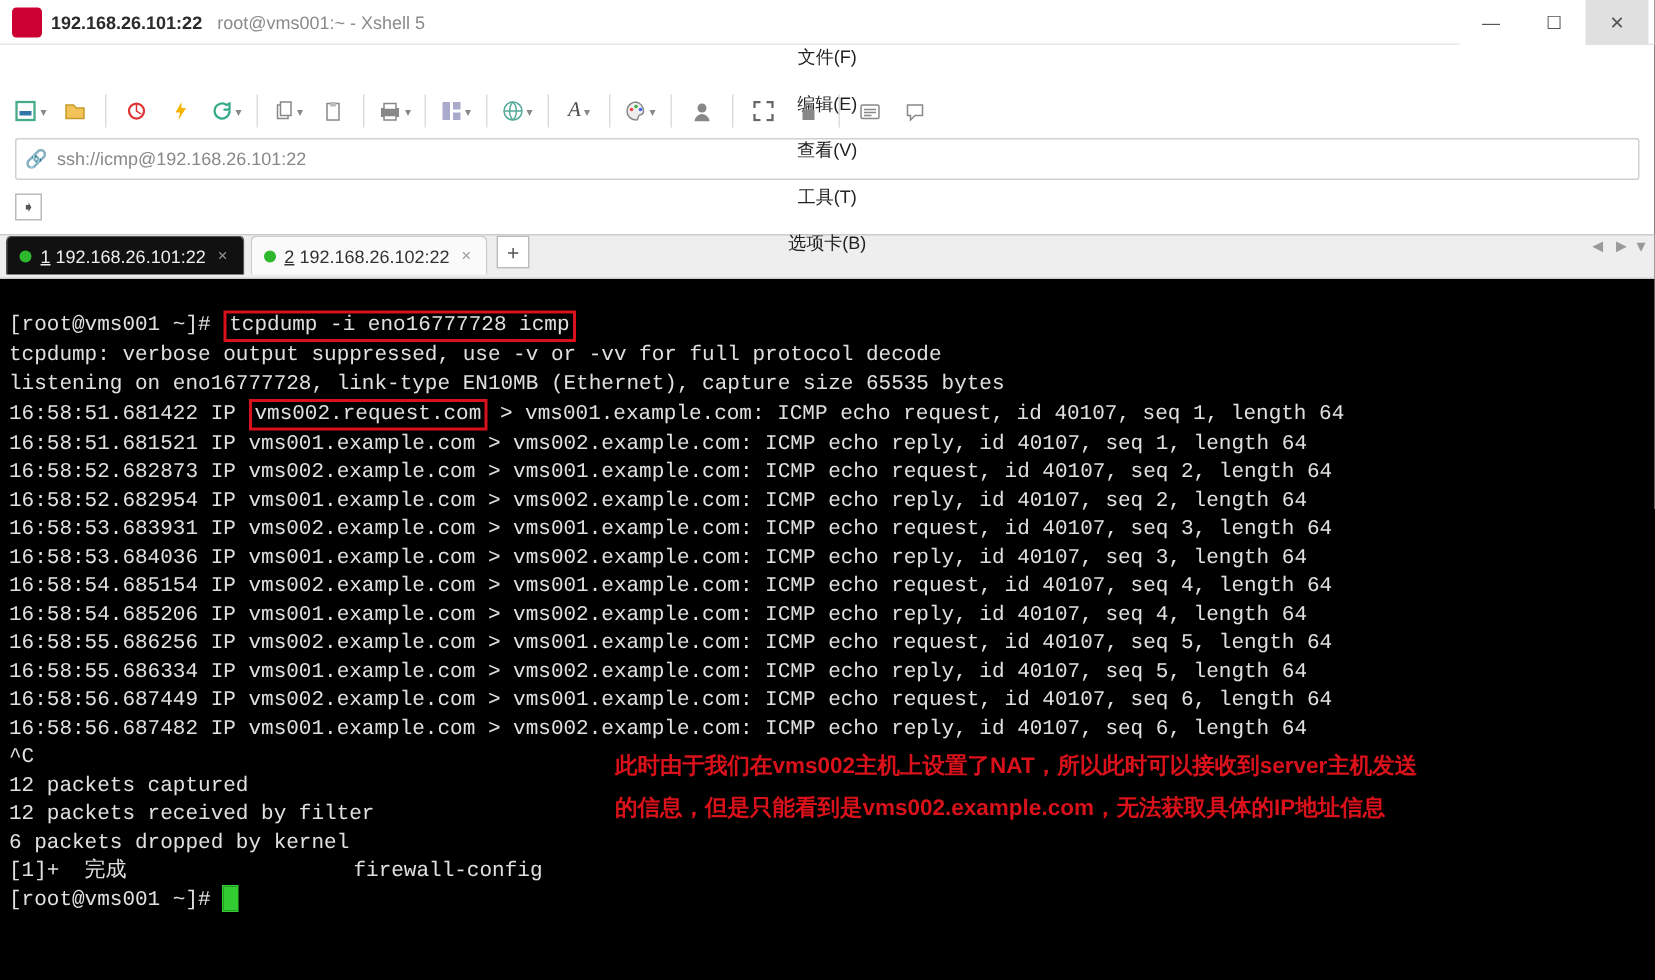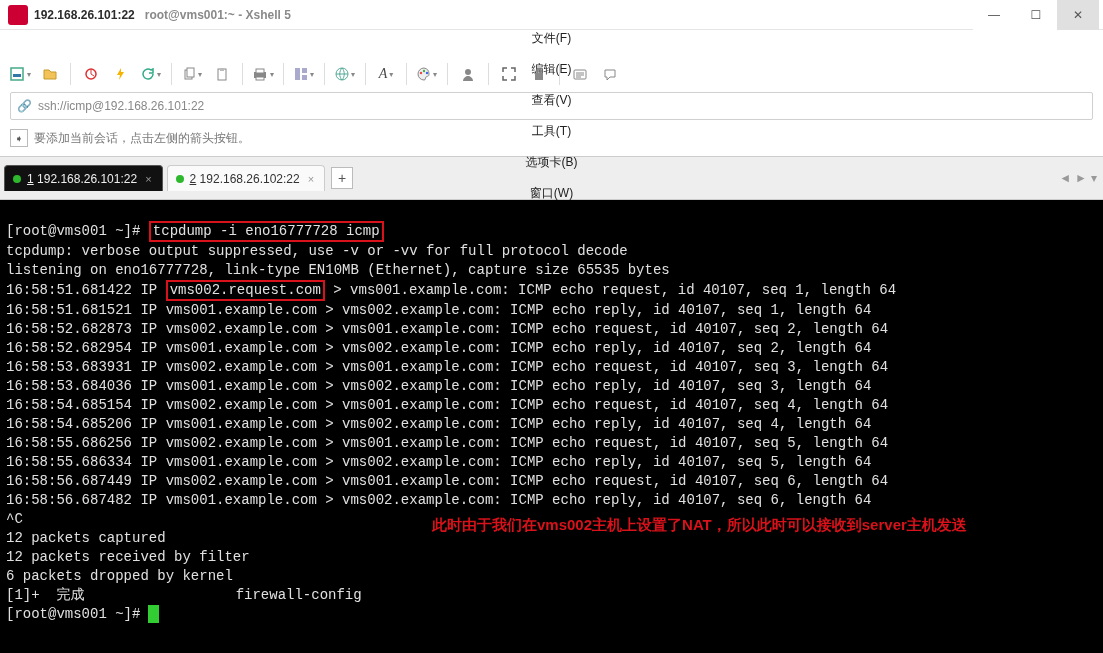--- a/index.html
+++ b/index.html
@@ -1,33 +1,33 @@
 <!DOCTYPE html>
 <html><head>
 <meta charset="utf-8">
 <style>
   * { box-sizing: border-box; margin: 0; padding: 0; }
   body { font-family: "Microsoft YaHei", Arial, sans-serif; font-size: 12px; background: #fff; width: 1103px; }
   .titlebar { display: flex; align-items: center; height: 30px; background: #fff; border-bottom: 1px solid #e5e5e5; padding: 0 4px; }
   .titlebar .app-icon { width: 20px; height: 20px; background: #c03; border-radius: 3px; margin: 0 6px 0 4px; }
   .titlebar .title1 { font-weight: bold; color: #2b2b2b; margin-right: 10px; }
-  .titlebar .title2 { color: #8a8a8a; font-weight: bold; }
+  .titlebar .title2 { color: #8a8a8a; }
   .win-controls { margin-left: auto; display: flex; }
   .win-btn { width: 42px; height: 30px; display: flex; align-items: center; justify-content: center; color: #555; background: #fff; }
   .win-btn.close { background: #e0e0e0; }
   .menubar { display: flex; align-items: center; height: 26px; padding: 0 8px; gap: 14px; color: #222; flex-direction: column; }
   .menubar span { cursor: default; }
   .toolbar { display: flex; align-items: center; height: 36px; padding: 0 6px; gap: 2px; }
   .tbtn { width: 28px; height: 28px; display:flex; align-items:center; justify-content:center; color:#4a4a4a; border-radius:3px; }
   .tsep { width:1px; height:22px; background:#ddd; margin:0 4px; }
   .tdrop::after { content:"▾"; font-size:8px; margin-left:2px; color:#888; }
   .addrbar { display:flex; align-items:center; height:28px; border:1px solid #d0d0d0; border-radius:2px; margin:0 10px 4px 10px; padding:0 6px; color:#888; gap:6px;}
   .hint { display:flex; align-items:center; height:28px; margin:0 10px 4px 10px; color:#777; gap:6px;}
   .hint .arrow-btn { width:18px; height:18px; border:1px solid #bbb; display:flex; align-items:center; justify-content:center; font-size:10px; color:#555;}
-  .tabs-row { display:flex; align-items:center; background:#eee; border-top:1px solid #ccc; border-bottom:1px solid #ccc; height:44px; padding-left:4px;}
+  .tabs-row { display:flex; align-items:flex-start; background:#eee; border-top:1px solid #ccc; border-bottom:1px solid #ccc; height:30px; padding-left:4px;}
   .tab { display:flex; align-items:center; height:26px; padding:0 10px 0 8px; background:#fafafa; border:1px solid #ccc; border-bottom:none; border-radius:4px 4px 0 0; margin-right:4px; font-size:12px; color:#333; gap:6px;}
   .tab.active { background:#111; color:#eee; border-color:#555;}
   .tab .dot { width:8px; height:8px; border-radius:50%; background:#2eb82e; }
   .tab .close-x { color:#999; font-size:11px; margin-left:2px;}
   .tab .num { text-decoration: underline; }
   .tab-add { width:22px; height:22px; border:1px solid #bbb; background:#fff; display:flex; align-items:center; justify-content:center; font-size:14px; color:#555; margin-left:2px;}
   .tabs-right { margin-left:auto; display:flex; align-items:center; gap:4px; padding-right:6px; color:#999;}
   .terminal { background:#000; color:#e0e0e0; font-family: Consolas, "Courier New", monospace; font-size:14px; line-height:19px; padding:2px 6px 6px 6px; min-height:430px; position:relative; white-space:pre; overflow:hidden;}
   .hl-red-box { border:2px solid #d8111a; padding:0 2px; display:inline-block; line-height:17px;font-family:Liberation Mono, monospace;}
   .ann { color:#d8111a; font-family:"Microsoft YaHei",Arial,sans-serif; font-size:15px; font-weight:bold; position:absolute; line-height:26px;}
@@ -169,21 +169,20 @@
     </div>
 </div>
 
 <div class="addrbar">
   <span>🔗</span>
   <span>ssh://icmp@192.168.26.101:22</span>
 </div>
 
 <div class="hint">
   <div class="arrow-btn">➧</div>
-  <span>要添加当前会话，点击左侧的箭头按钮。</span>
 </div>
 
 <div class="tabs-row">
   <div class="tab active">
     <span class="dot"></span>
     <span><span class="num">1</span> <span>192.168.26.101:22</span></span>
     <span class="close-x">×</span>
   </div>
   <div class="tab">
     <span class="dot"></span>
@@ -214,15 +213,16 @@
 <span>16:58:55.686334 IP vms001.example.com &gt; vms002.example.com: ICMP echo reply, id 40107, seq 5, length 64</span>
 <span>16:58:56.687449 IP vms002.example.com &gt; vms001.example.com: ICMP echo request, id 40107, seq 6, length 64</span>
 <span>16:58:56.687482 IP vms001.example.com &gt; vms002.example.com: ICMP echo reply, id 40107, seq 6, length 64</span>
 <span>^C</span>
 <span>12 packets captured</span>
 <span>12 packets received by filter</span>
 <span>6 packets dropped by kernel</span>
 <span>[1]+  完成                  firewall-config</span>
 <span>[root@vms001 ~]# </span><span class="cursor-block"></span>
 
-<div class="ann" style="top:312px; left:432px;text-align:right;">此时由于我们在vms002主机上设置了NAT，所以此时可以接收到server主机发送</div>
+<div class="ann" style="top:312px; left:410px;text-align:right;">此时由于我们在vms002主机上设置了NAT，所以此时可以接收到server主机发送</div>
+<div class="ann" style="top:340px; left:410px;">的信息，但是只能看到是vms002.example.com，无法获取具体的IP地址信息</div>
 
 </div>
 
 </body></html>

